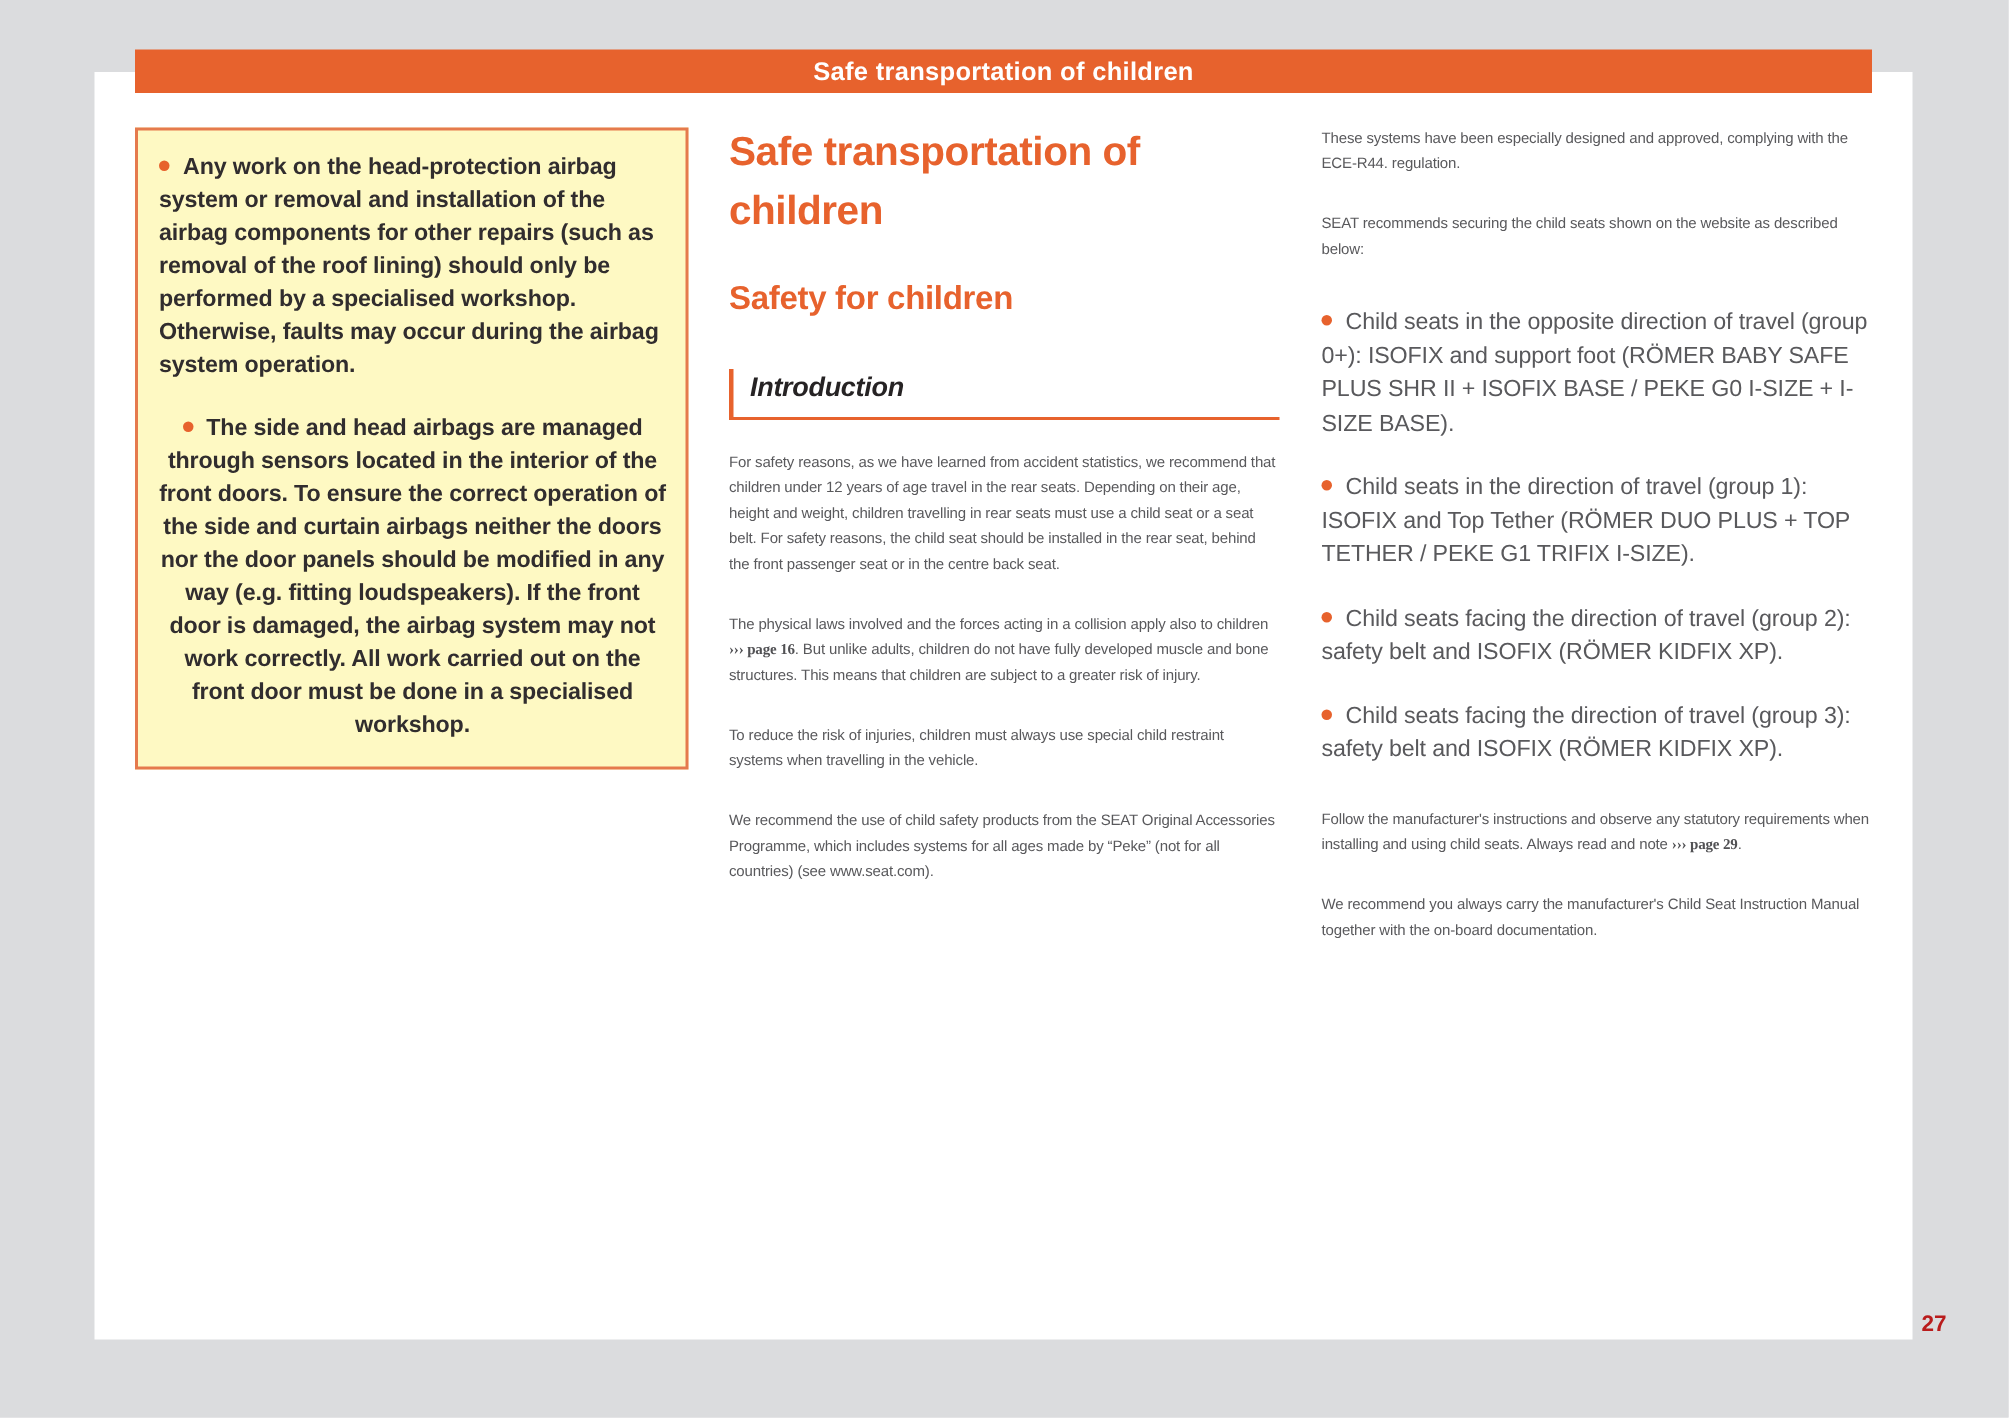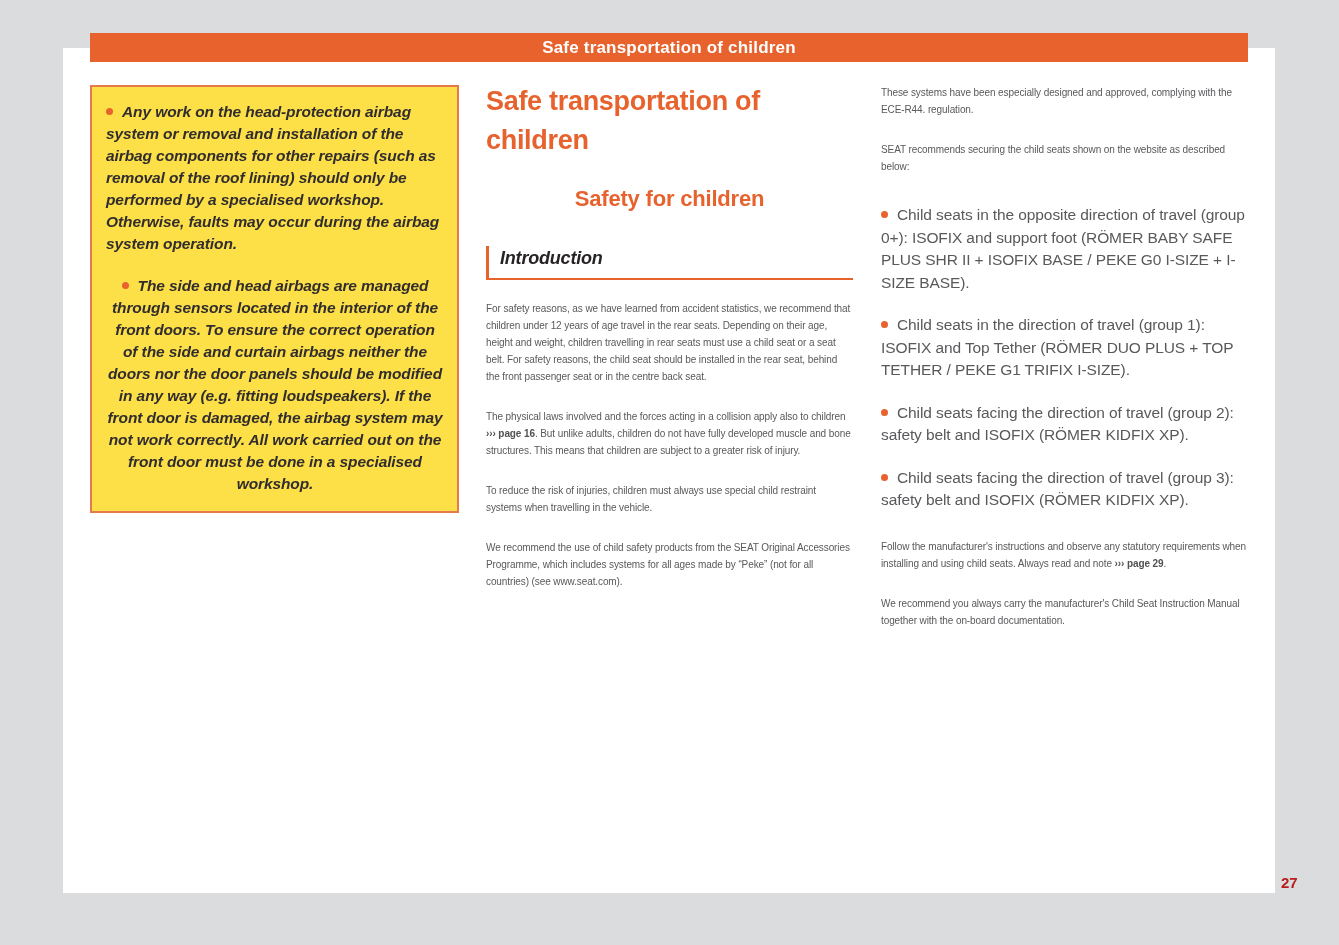--- a/index.html
+++ b/index.html
@@ -40,23 +40,22 @@
   }
 
   .col { position: absolute; z-index: 2; }
   .col-left   { left: 90px;  top: 85px;  width: 369px; }
   .col-mid    { left: 486px; top: 82px;  width: 367px; }
   .col-right  { left: 881px; top: 84px;  width: 368px; }
 
   
   .warning-box {
     border: 2px solid #e57a4d;
-    background: #fde047;
+    background: #fef9c3;
     padding: 14px 13px 16px 14px;
-    font-style: italic;
   }
   .warning-item {
     font-size: 15.5px; font-weight: bold;
     line-height: 22px;
     color: #312d2e;
     letter-spacing: -0.1px;
   }
   .warning-item + .warning-item { margin-top: 20px; text-align: center; }
 
   .dot {
@@ -74,21 +73,20 @@
     font-size: 27px; font-weight: bold;
     line-height: 39px;
     letter-spacing: -0.3px;
     margin-bottom: 26px;
   }
   .h2 {
     color: #e7622d;
     font-size: 22px; font-weight: bold;
     letter-spacing: -0.2px;
     margin-bottom: 34px;
-    text-align: center;
   }
   .h3-wrap {
     border-left: 3px solid #e7622d;
     border-bottom: 2px solid #e7622d;
     padding: 2px 0 9px 11px;
     margin-bottom: 20px;
   }
   .h3 {
     color: #262324;
     font-size: 18px; font-weight: bold;
@@ -101,20 +99,21 @@
     line-height: 17px;
     color: #59595c;
     letter-spacing: -0.1px;
     margin-bottom: 23px;
   }
   .para .xref {
     font-weight: bold;
     color: #515154;
     text-decoration: none;
     cursor: pointer;
+    font-family: Liberation Serif, serif;
   }
 
   .bullet-item {
     font-size: 15.5px;
     line-height: 22.5px;
     color: #59595c;
     letter-spacing: -0.1px;
     margin-bottom: 20px;
   }
   .bullet-list { margin-top: 3px; }

